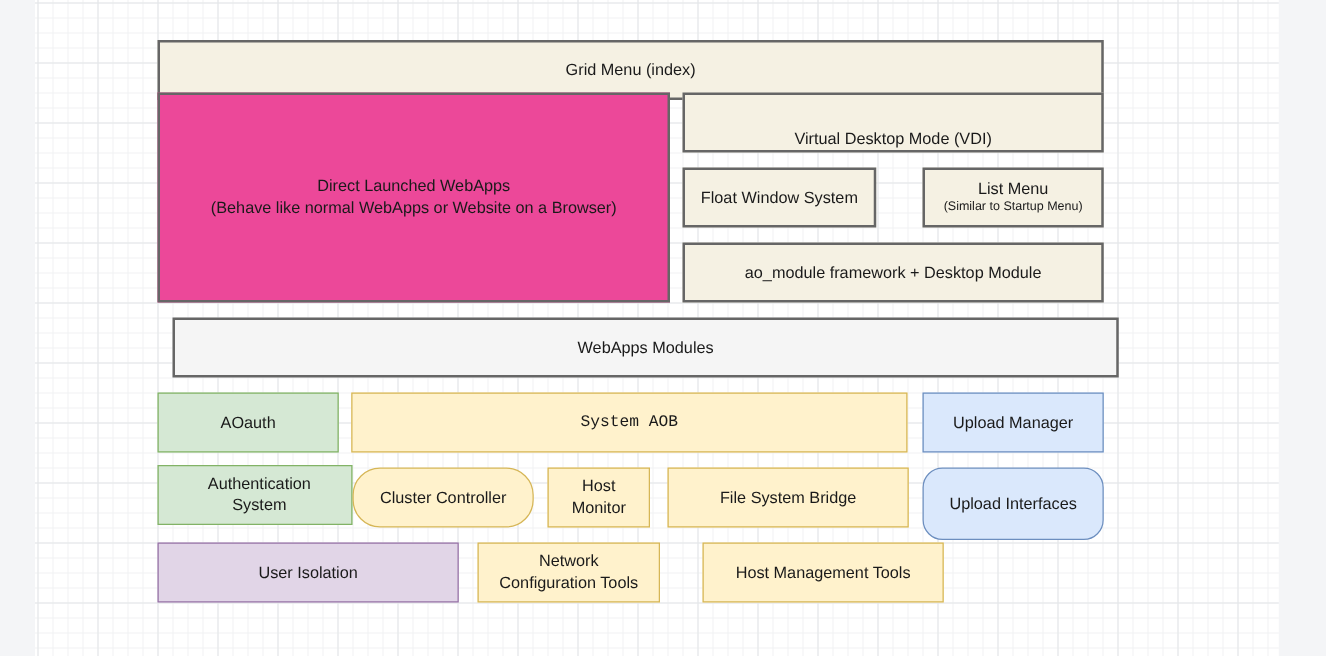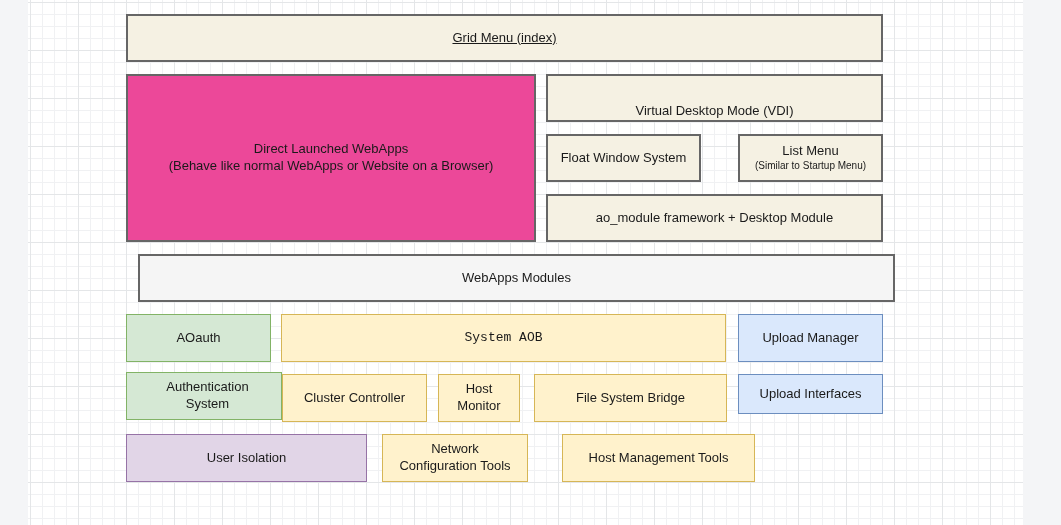--- a/index.html
+++ b/index.html
@@ -39,21 +39,21 @@
   .node .sub{display:block;}
   .node .sub.small{font-size:10px;line-height:1.4;}
 </style>
 </head>
 <body>
 
 <div class="page"></div>
 
 <div class="layer">
 
-  <div class="node" style="left: 126px; top: 14px; width: 757px; height: 48px; background: rgb(245, 241, 227); border-color: rgb(102, 102, 102); border-width: 2px; text-decoration: underline;">
+  <div class="node" style="left: 126px; top: 32px; width: 757px; height: 48px; background: rgb(245, 241, 227); border-color: rgb(102, 102, 102); border-width: 2px;">
     <span class="label">Grid Menu (index)</span>
   </div>
 
   <div class="node" style="left: 126px; top: 74px; width: 410px; height: 168px; background: #ec4899; border-color: rgb(102, 102, 102); border-width: 2px;">
     <span class="label">Direct Launched WebApps</span>
     <span class="sub">(Behave like normal WebApps or Website on a Browser)</span>
   </div>
 
   <div class="node" style="left: 546px; top: 74px; width: 337px; height: 48px; background: rgb(245, 241, 227); border-color: rgb(102, 102, 102); border-width: 2px; justify-content: flex-end;">
     <span class="label">Virtual Desktop Mode (VDI)</span>
@@ -85,33 +85,33 @@
   </div>
 
   <div class="node" style="left: 738px; top: 314px; width: 145px; height: 48px; background: rgb(218, 232, 252); border-color: rgb(108, 142, 191); border-width: 1.5px;">
     <span class="label">Upload Manager</span>
   </div>
 
   <div class="node" style="left: 126px; top: 372px; width: 156px; height: 48px; background: rgb(213, 232, 212); border-color: rgb(130, 179, 102); border-width: 1.5px; padding-left: 17px;">
     <span class="label">Authentication System</span>
   </div>
 
-  <div class="node" style="left: 282px; top: 374px; width: 145px; height: 48px; background: rgb(255, 242, 204); border-color: rgb(214, 182, 86); border-width: 1.5px;">
+  <div class="node" style="left: 282px; top: 374px; width: 145px; height: 48px; background: rgb(255, 242, 204); border-color: rgb(214, 182, 86); border-width: 1.5px; border-radius: 22px;">
     <span class="label">Cluster Controller</span>
   </div>
 
   <div class="node" style="left: 438px; top: 374px; width: 82px; height: 48px; background: rgb(255, 242, 204); border-color: rgb(214, 182, 86); border-width: 1.5px;">
     <span class="label">Host Monitor</span>
   </div>
 
   <div class="node" style="left: 534px; top: 374px; width: 193px; height: 48px; background: rgb(255, 242, 204); border-color: rgb(214, 182, 86); border-width: 1.5px;">
     <span class="label">File System Bridge</span>
   </div>
 
-  <div class="node" style="left: 738px; top: 374px; width: 145px; height: 40px; background: rgb(218, 232, 252); border-color: rgb(108, 142, 191); border-width: 1.5px;">
+  <div class="node" style="left: 738px; top: 374px; width: 145px; height: 58px; background: rgb(218, 232, 252); border-color: rgb(108, 142, 191); border-width: 1.5px; border-radius: 16px;">
     <span class="label">Upload Interfaces</span>
   </div>
 
   <div class="node" style="left: 126px; top: 434px; width: 241px; height: 48px; background: rgb(225, 213, 231); border-color: rgb(150, 115, 166); border-width: 1.5px;">
     <span class="label">User Isolation</span>
   </div>
 
   <div class="node" style="left: 382px; top: 434px; width: 146px; height: 48px; background: rgb(255, 242, 204); border-color: rgb(214, 182, 86); border-width: 1.5px;">
     <span class="label">Network Configuration Tools</span>
   </div>

